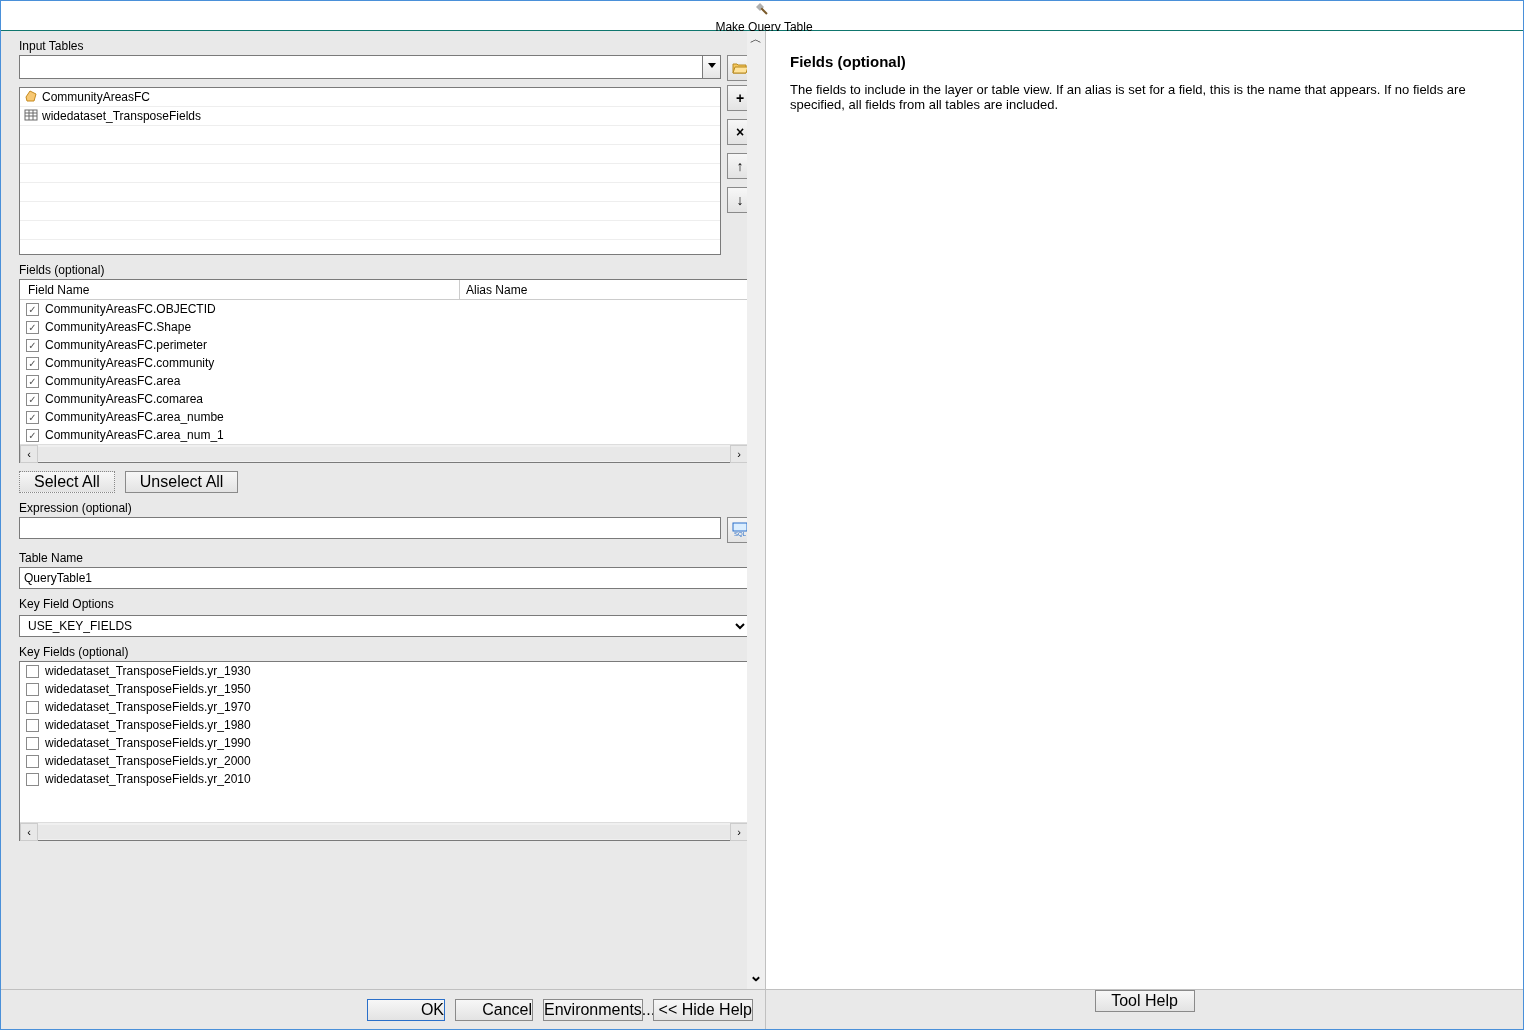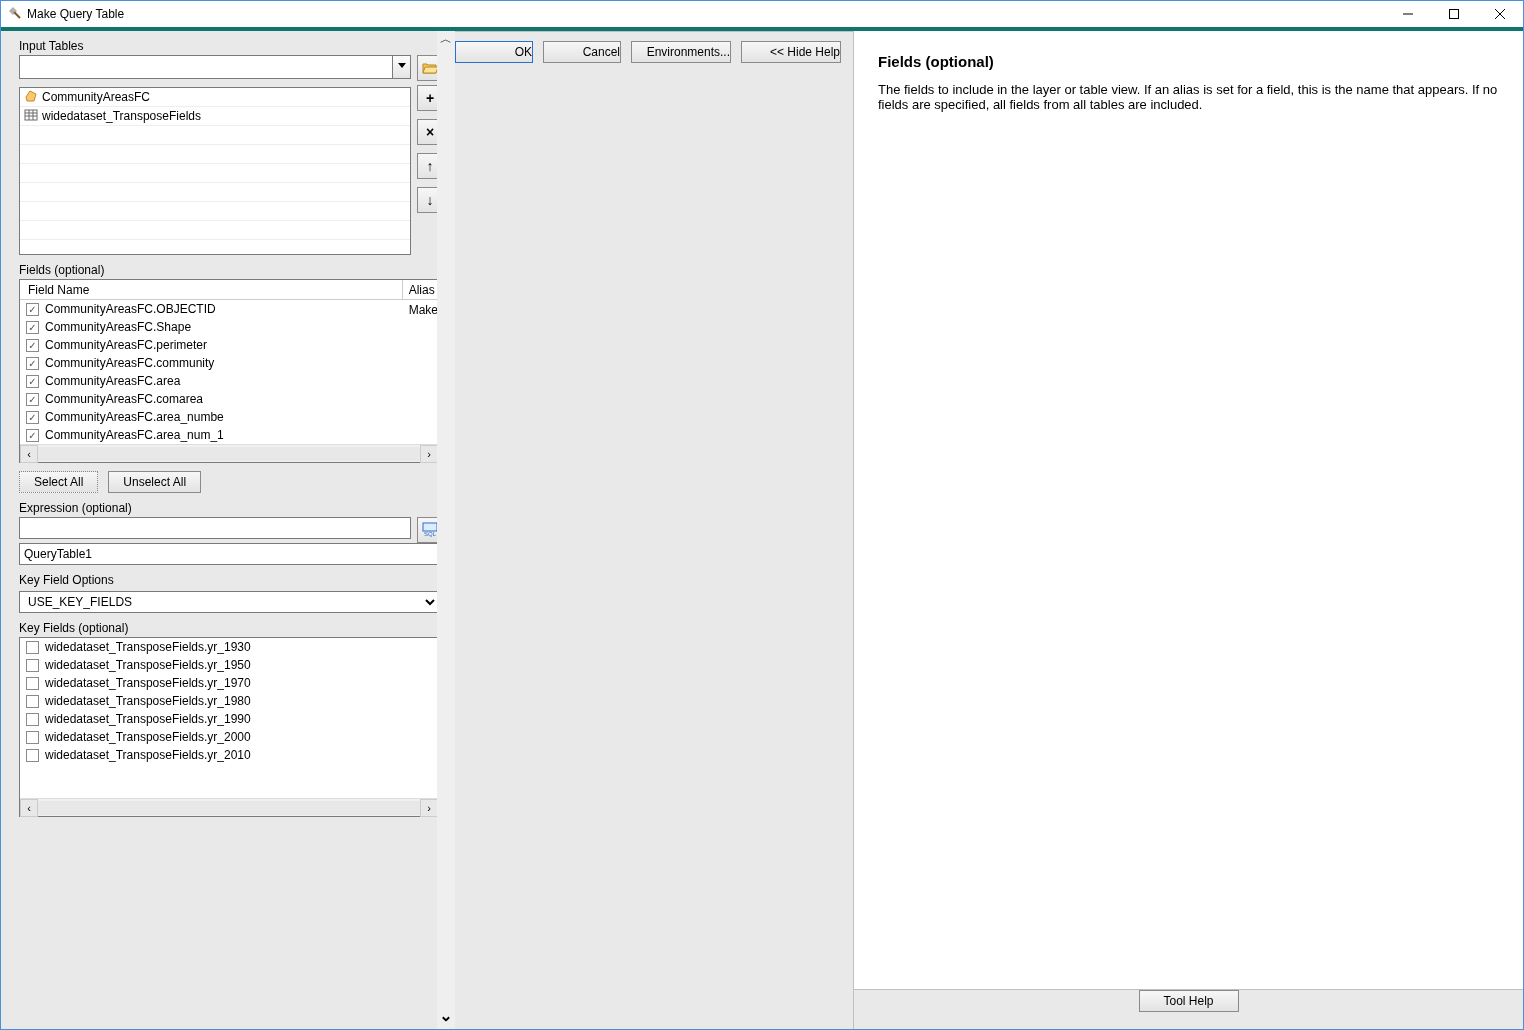--- a/index.html
+++ b/index.html
@@ -12,36 +12,36 @@
   .window {
     width: 1524px; height: 1030px;
     border: 1px solid #4a90d9;
     background: #fff;
     display: flex; flex-direction: column;
     position: relative;
   }
   .titlebar {
     height: 30px; display: flex; align-items: center;
     background: #fff;
-    padding-left: 6px;
-    border-bottom: 4px solid #0f766e;
+    border-bottom: 1px solid #0f766e;
+    flex-direction: column;
   }
   .titlebar .title { font-size: 12px; color: #000; margin-left: 4px; }
   .winctrl { margin-left: auto; display: flex; }
   .winctrl div {
     width: 46px; height: 30px; display: flex; align-items: center; justify-content: center;
     font-size: 13px; color: #000;
   }
   .body {
     flex: 1; display: flex; overflow: hidden;
     background: #e9e9e9;
   }
   .left-pane {
-    width: 852px;
-    display: flex; flex-direction: row;
+    width: 764px;
+    display: flex; flex-direction: column;
     position: relative;
   }
   .form-area {
     flex: 1; overflow: hidden;
     padding: 0 0 0 0;
     position: relative;
   }
   .form-scroll {
     position: absolute; inset: 0;
     overflow-y: hidden;
@@ -123,21 +123,21 @@
     border-top: 1px solid #ddd;
   }
   .hscroll .lar, .hscroll .rar {
     width: 18px; height:18px; display:flex; align-items:center; justify-content:center;
     background:#e8e8e8; border:1px solid #ccc; font-size:11px;
   }
   .hscroll .track { flex:1; background:#e8e8e8; height:14px; }
   .btn {
     height: 22px; border: 1px solid #8a8a8a;
     background: linear-gradient(#f7f7f7,#e3e3e3);
-    padding: 0 14px; font-size: 12px;
+    padding: 0 14px; font-size: 16px;
   }
   .btn-row { display:flex; gap:10px; margin: 8px 0 2px 18px; }
   .keylist-box {
     margin: 0 16px 0 18px;
     height: 180px; display:flex; flex-direction:column;
   }
   .keylist-body { flex:1; overflow-y: scroll; text-align: right; }
   .keylist-row { height: 18px; display:flex; align-items:center; padding-left:6px; }
   .bottom-bar {
     height: 40px; border-top: 1px solid #c0c0c0;
@@ -268,21 +268,21 @@
               <div class="sq-btn">
                   <span style="font-weight:bold;">↓</span>
                 </div>
             </div>
           </div>
 
           <div class="section-label">Fields (optional)</div>
           <div class="fieldlist-box">
             <div class="grid-head">
               <div class="col1">Field Name</div>
-              <div class="col2">Alias Make</div>
+              <div class="col2">Alias Name</div>
             </div>
             <div class="grid-body" id="fields-body">
                 <div class="grid-row">
                   <div class="col1">
                     <span class="chk">✓</span>
                     <span>CommunityAreasFC.OBJECTID</span>
                   </div>
                   <div class="col2"></div>
                 </div>
                 <div class="grid-row">
@@ -353,20 +353,21 @@
             <div class="side-btns" style="margin-left:6px;">
               <div class="sq-btn">
                 <svg width="16" height="16">
                     <rect x="1" y="1" width="14" height="8" fill="#dbeeff" stroke="#2a6fc9"></rect>
                     <text x="2" y="14" font-size="6" fill="#2a6fc9">SQL</text>
                   </svg>
               </div>
             </div>
           </div>
 
+          <div class="section-label">Table Name</div>
           <div style="margin:0 16px 0 18px;">
             <input class="textinput" style="width: 100%;" value="QueryTable1">
           </div>
 
           <div class="section-label">Key Field Options</div>
           <div style="margin:4px 16px 0 18px; position:relative;">
             <select class="textinput" style="width:100%;">
               <option id="kfo-opt">USE_KEY_FIELDS</option>
             </select>
           </div>

